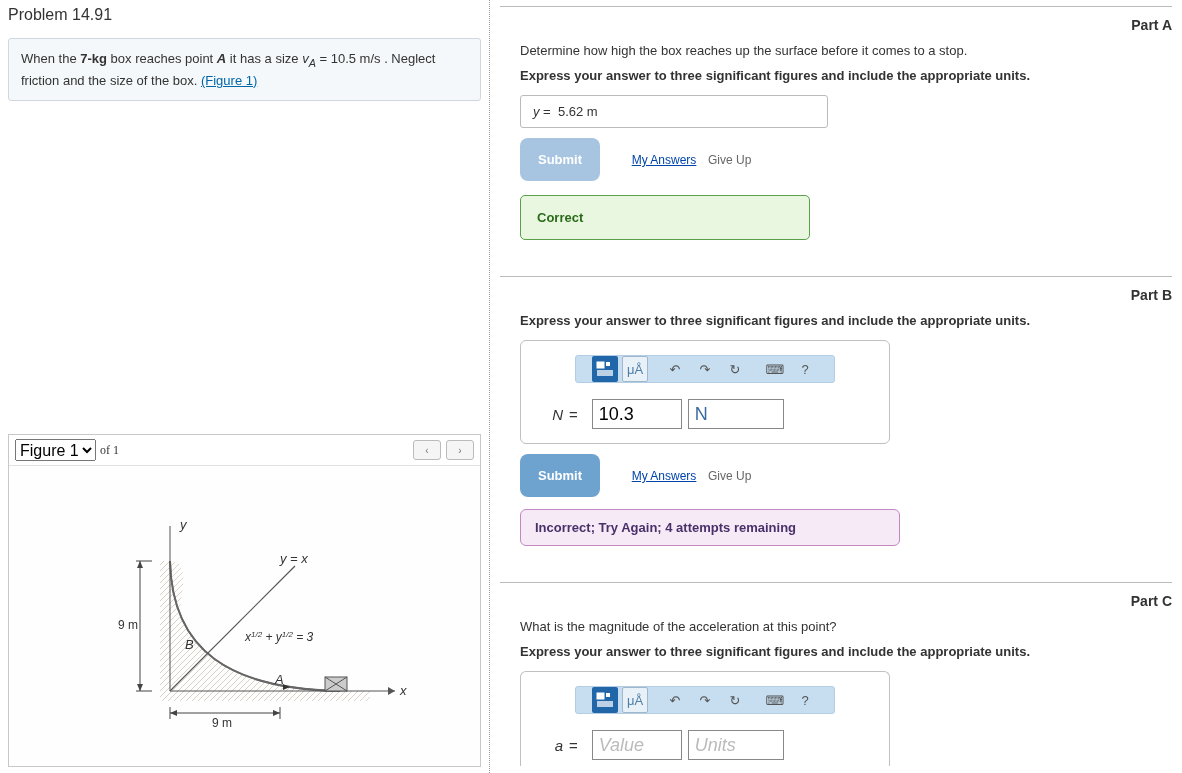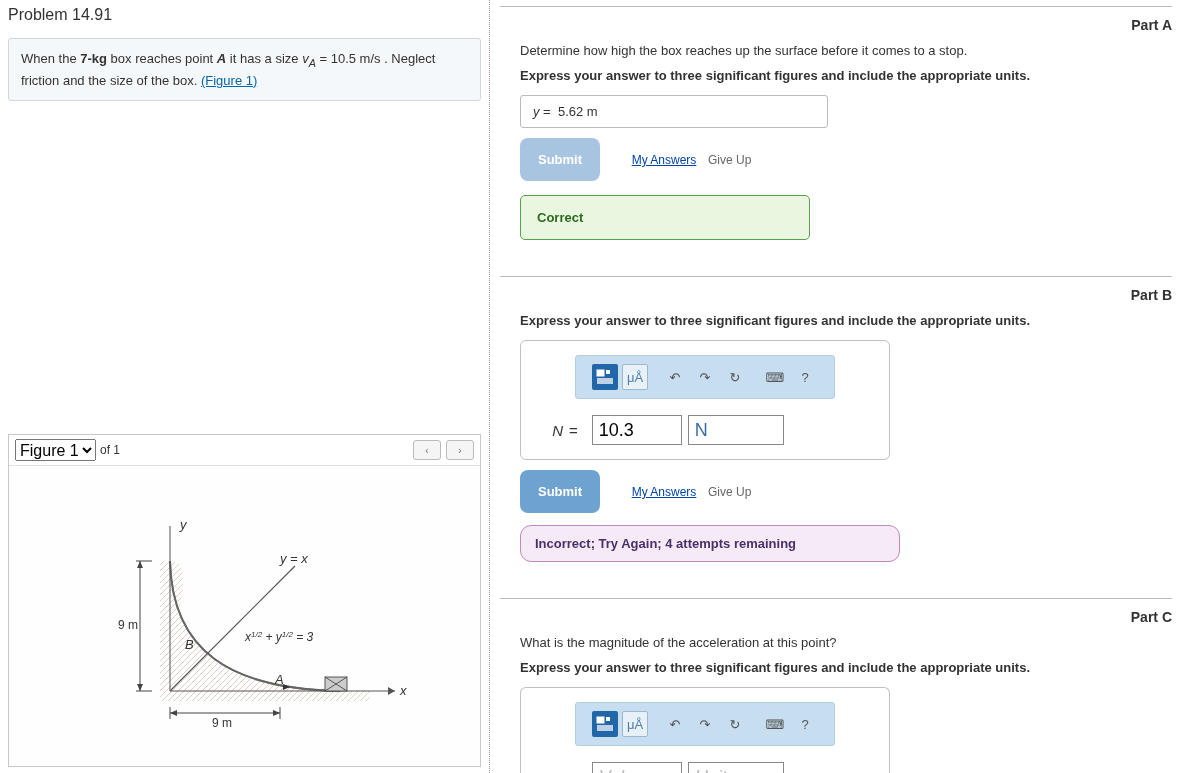--- a/index.html
+++ b/index.html
@@ -50,21 +50,21 @@
     display: flex;
     align-items: center;
     padding: 4px 6px;
     border-bottom: 1px solid #e0e0e0;
     gap: 4px;
   }
   .figure-header select {
     font-size: 16px;
     height: 22px;
   }
-  .figure-header .of { font-size: 12px; }
+  .figure-header .of { font-size: 12px; font-family: Liberation Serif, serif; }
   .nav-btns {
     margin-left: auto;
     display: flex;
     gap: 5px;
   }
   .nav-btn {
     width: 28px;
     height: 20px;
     border: 1px solid #bbb;
     background: #f5f5f5;
@@ -123,38 +123,38 @@
     border-radius: 5px;
     background: #e9f7e0;
     padding: 14px 16px;
     font-weight: bold;
     color: #2a6b1a;
     width: 290px;
   }
   .feedback-incorrect {
     margin-top: 12px;
     border: 1px solid #c08ac0;
-    border-radius: 11px;
+    border-radius: 6px;
     background: #f6eaf6;
     padding: 10px 14px;
     font-weight: bold;
     color: #4a306a;
     width: 380px;
   }
   .answer-frame {
     border: 1px solid #c0c0c0;
     border-radius: 6px;
     padding: 14px 14px 14px 14px;
     width: 370px;
   }
   .toolbar {
     background: #c6def0;
     border: 1px solid #b3cee4;
     border-radius: 3px;
-    height: 44px;
+    height: 28px;
     display: flex;
     align-items: center;
     gap: 4px;
     padding: 0 4px;
     margin: 0 auto;
     justify-content: center;
     width: 260px;
   }
   .tb-btn {
     width: 26px; height: 26px;

